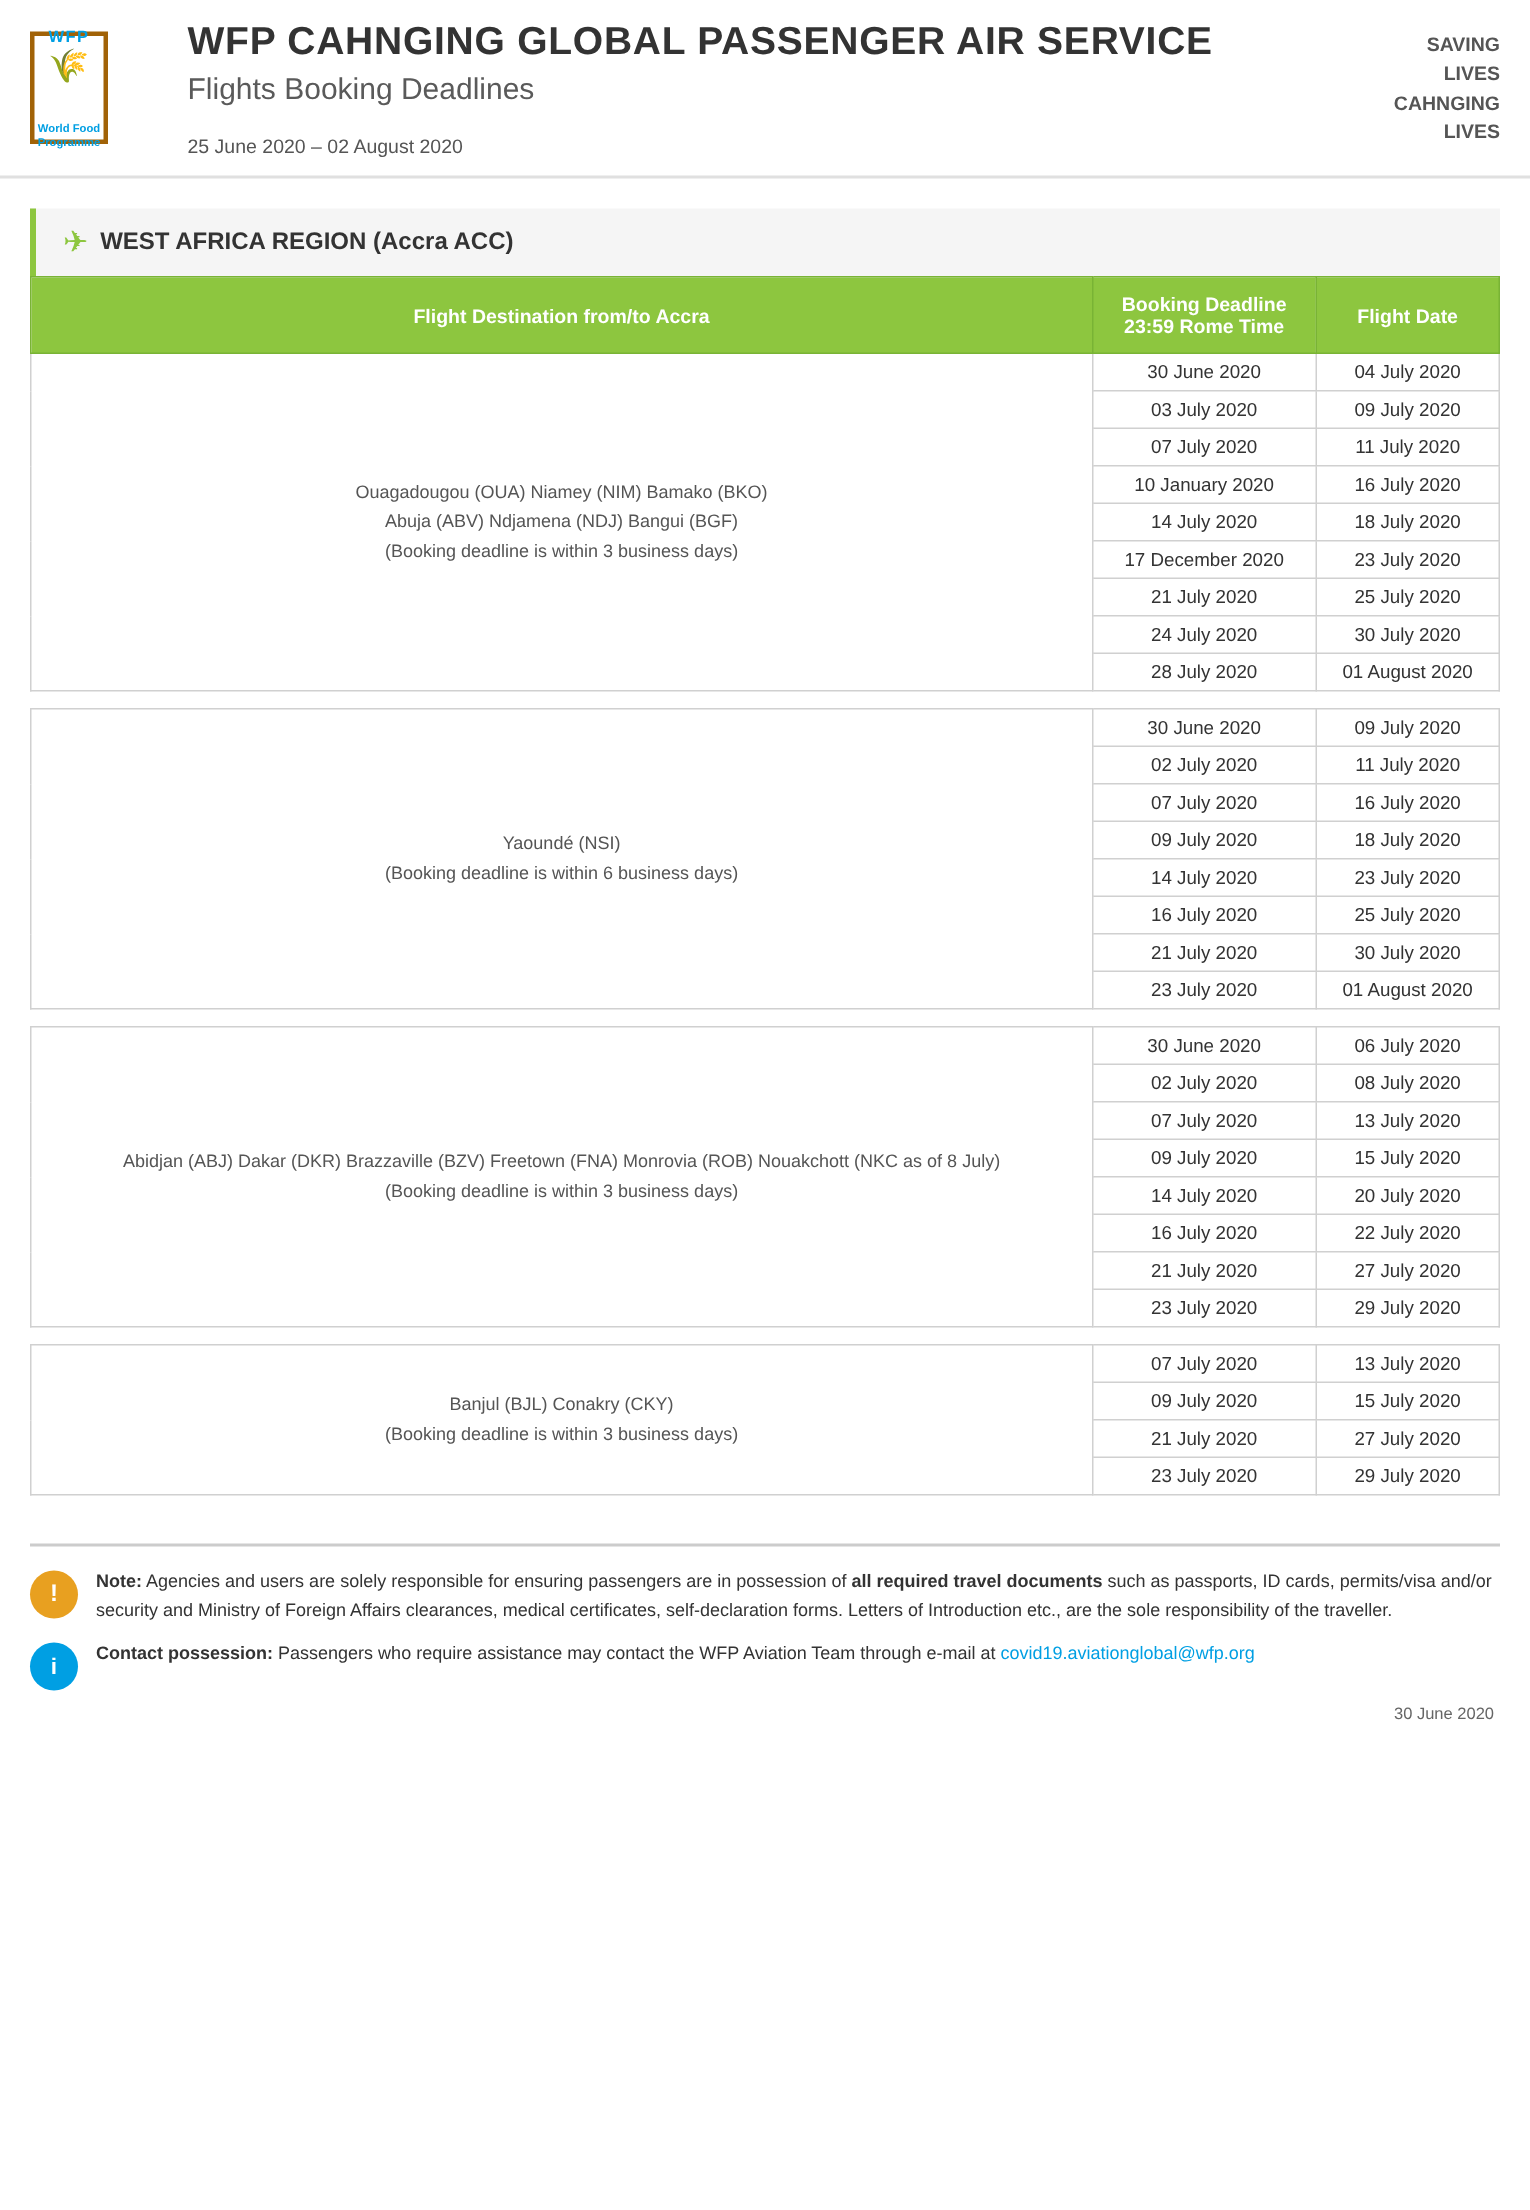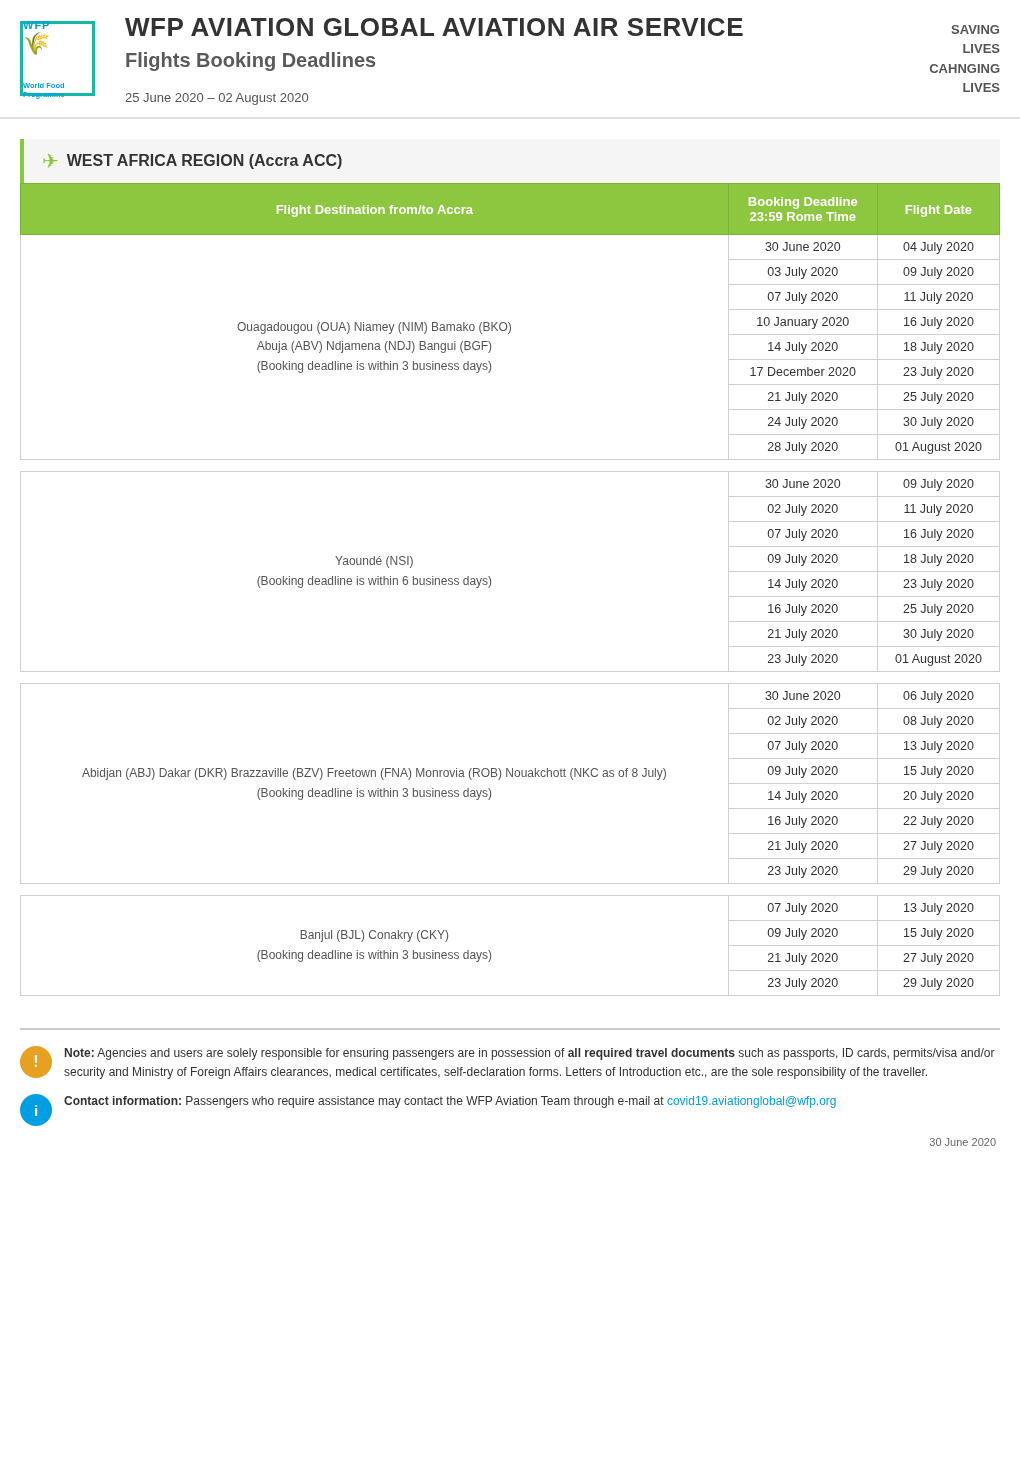--- a/index.html
+++ b/index.html
@@ -17,26 +17,26 @@
       align-items: center;
       padding: 12px 20px;
       background: #fff;
       border-bottom: 2px solid #e0e0e0;
     }
     .logo-area {
       width: 90px;
       flex-shrink: 0;
     }
     .logo-box {
-      width: 75px;
+      width: 52px;
       height: 75px;
-      border: 3px solid #14b8a6;
+      border: 3px solid #a16207;
       display: flex;
       flex-direction: column;
-      align-items: flex-start;
+      align-items: center;
       justify-content: center;
       position: relative;
     }
     .logo-wfp {
       font-size: 11px;
       font-weight: bold;
       color: #009fe3;
       letter-spacing: 1px;
     }
     .logo-emblem {
@@ -59,21 +59,21 @@
       font-size: 26px;
       font-weight: bold;
       color: #333;
       letter-spacing: 0.5px;
     }
     .header-sub {
       padding-top: 6px;
     }
     .header-sub-title {
       font-size: 20px;
-      font-weight: bold;
+      font-weight: normal;
       color: #5a5a5a;
     }
     .header-sub-dates {
       font-size: 13px;
       color: #555;
       margin-top: 18px;
     }
     .header-saving {
       text-align: right;
       font-size: 13px;
@@ -210,21 +210,21 @@
 
 <div class="header">
   <div class="logo-area">
     <div class="logo-box">
       <span class="logo-wfp">WFP</span>
       <span class="logo-emblem">🌾</span>
       <span class="logo-subtitle">World Food<br>Programme</span>
     </div>
   </div>
   <div class="header-title-area">
-    <div class="header-main-title">WFP AVIATION GLOBAL AVIATION AIR SERVICE</div>
+    <div class="header-main-title">WFP CAHNGING GLOBAL PASSENGER AIR SERVICE</div>
     <div class="header-sub">
       <div class="header-sub-title">Flights Booking Deadlines</div>
       <div class="header-sub-dates">25 June 2020 – 02 August 2020</div>
     </div>
   </div>
   <div class="header-saving">
     <div>SAVING</div>
     <div>LIVES</div>
     <div>CAHNGING</div>
     <div>LIVES</div>
@@ -389,19 +389,19 @@
       <span> Agencies and users are solely responsible for ensuring passengers are in possession of </span>
       <strong>all required travel documents</strong>
       <span> such as passports, ID cards, permits/visa and/or security and Ministry of Foreign Affairs clearances, medical certificates, self-declaration forms. Letters of Introduction etc., are the sole responsibility of the traveller.</span>
     </div>
   </div>
   <div class="footer-contact">
     <div class="footer-icon-info">
       <span>i</span>
     </div>
     <div class="footer-contact-text">
-      <strong>Contact information:</strong>
+      <strong>Contact possession:</strong>
       <span>  Passengers who require assistance may contact the WFP Aviation Team through e-mail at </span>
       <a href="#">covid19.aviationglobal@wfp.org</a>
     </div>
   </div>
   <div class="footer-date">30 June 2020</div>
 </div>
 
 </body></html>

